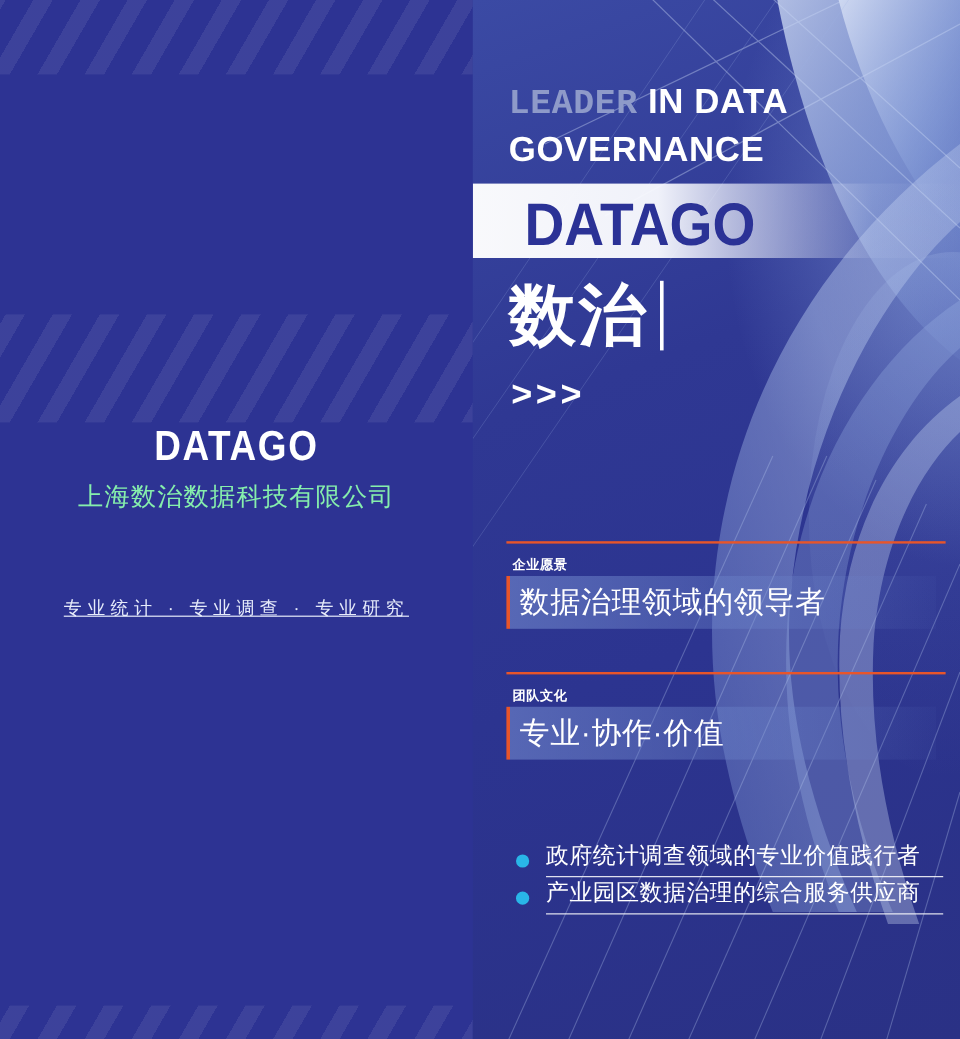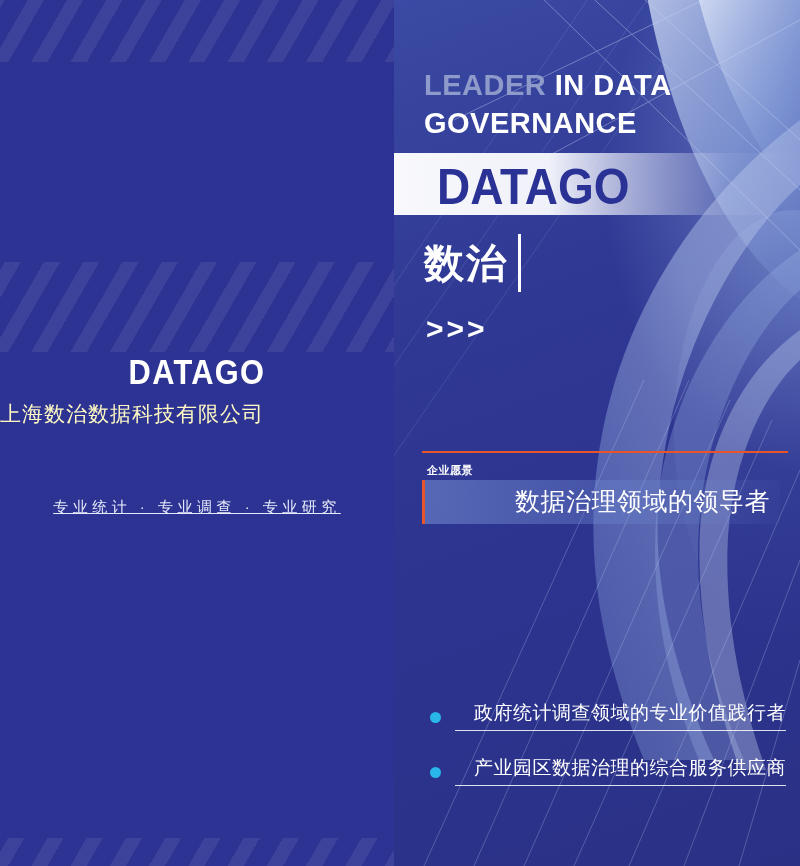--- a/index.html
+++ b/index.html
@@ -42,21 +42,22 @@
     text-align:center;
     color:#ffffff;
     font-size:35px;
     font-weight:bold;
     letter-spacing:1.5px;
     transform:scaleX(0.88);
     font-family:"Liberation Sans","DejaVu Sans",sans-serif;
   }
   .left-company{
     position:absolute;top:400px;left:0;width:394px;
-    color:#fef9c3;
+    text-align:center;
+    color:#86efac;
     font-size:21px;
     font-weight:500;
     letter-spacing:1px;
   }
   .left-tagline{
     position:absolute;top:498px;left:0;width:394px;
     text-align:center;
     color:#e6ebfa;
     font-size:15px;
     letter-spacing:4.5px;
@@ -72,21 +73,21 @@
       linear-gradient(160deg,#3b4aa4 0%,#2f3893 35%,#2c3490 60%,#2a3185 100%);
   }
   .rp-svg{position:absolute;left:0;top:0;width:406px;height:866px;}
 
   
   .headline{
     position:absolute;left:30px;top:66px;width:370px;
     font-size:29px;font-weight:bold;line-height:1.32;
     letter-spacing:0.5px;
   }
-  .hl-muted{color:#8e9ac9;}
+  .hl-muted{color:#8e9ac9;font-family:Liberation Mono, monospace;}
   .hl-bright{color:#ffffff;}
 
   
   .datago-band{
     position:absolute;left:0;top:153px;width:406px;height:62px;
     background:linear-gradient(90deg,
        rgba(255,255,255,0.97) 0%,
        rgba(250,251,255,0.95) 38%,
        rgba(228,233,248,0.55) 62%,
        rgba(210,220,245,0.10) 82%,
@@ -100,21 +101,21 @@
     transform:scaleX(0.92);
     transform-origin:left center;
     font-family:"Liberation Sans","DejaVu Sans",sans-serif;
   }
 
   
   .cn-title{
     position:absolute;left:30px;top:234px;
     display:flex;align-items:center;
     color:#ffffff;
-    font-size:40px;font-weight:bold;
+    font-size:56px;font-weight:bold;
     letter-spacing:2px;
     line-height:1;
   }
   .cn-divider{
     display:inline-block;
     width:3px;height:58px;
     background:#ffffff;
     margin:0 10px;
   }
   .chevrons{
@@ -148,29 +149,26 @@
     position:relative;
     background:linear-gradient(90deg,rgba(125,150,215,0.52) 0%,rgba(110,135,205,0.34) 55%,rgba(100,125,200,0.05) 100%);
     border-left:3px solid #e8552a;
     color:#ffffff;
     font-size:25px;
     font-weight:500;
     letter-spacing:0.5px;
     padding:5px 10px 6px 8px;
     margin-top:1px;
     box-sizing:border-box;
-    text-align:right;
   }
 
   
   .bullets{position:absolute;left:430px;top:700px;width:356px;}
   .bullet{
     display:flex;align-items:flex-end;
-    margin-bottom:24px;
-    text-align:right;
   }
   .bdot{
     width:11px;height:11px;border-radius:50%;
     background:#29b6e8;
     flex:0 0 11px;
     margin:0 14px 8px 0;
   }
   .btext{
     color:#ffffff;
     font-size:19px;
@@ -276,20 +274,25 @@
 
     <div class="values">
 
       <div class="vblock">
         <div class="vrule"></div>
         <div class="vlabel">企业愿景</div>
         <div class="vtext">数据治理领域的领导者</div>
       </div>
 
 
+      <div class="vblock">
+        <div class="vrule"></div>
+        <div class="vlabel">团队文化</div>
+        <div class="vtext">专业·协作·价值</div>
+      </div>
 
     </div>
   </div>
 
   <div class="bullets">
     <div class="bullet">
       <span class="bdot"></span>
       <span class="btext">政府统计调查领域的专业价值践行者</span>
     </div>
     <div class="bullet">

